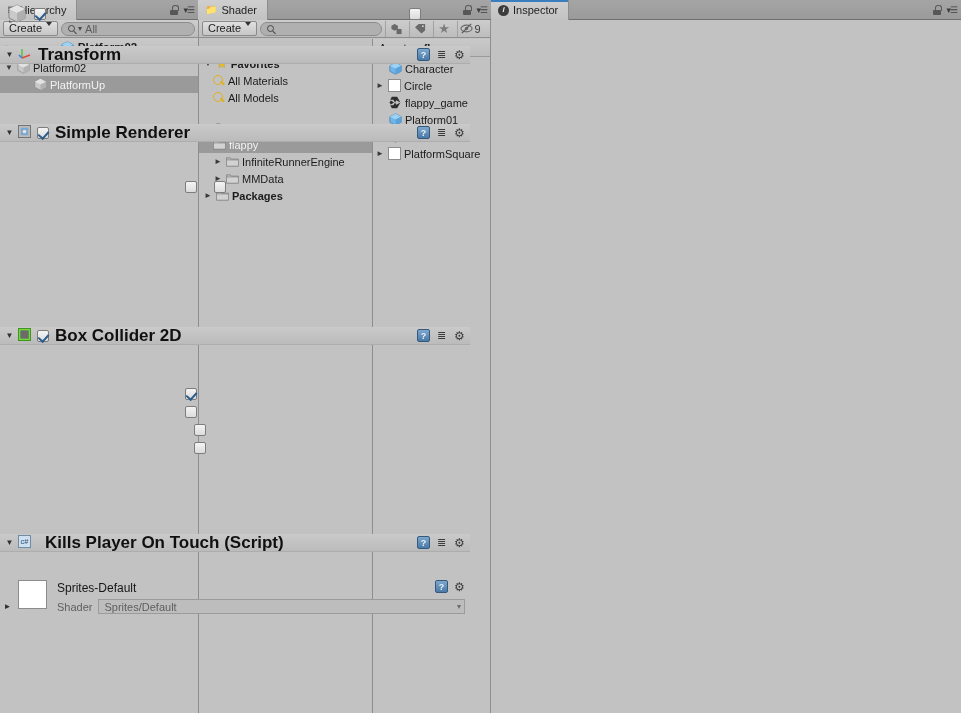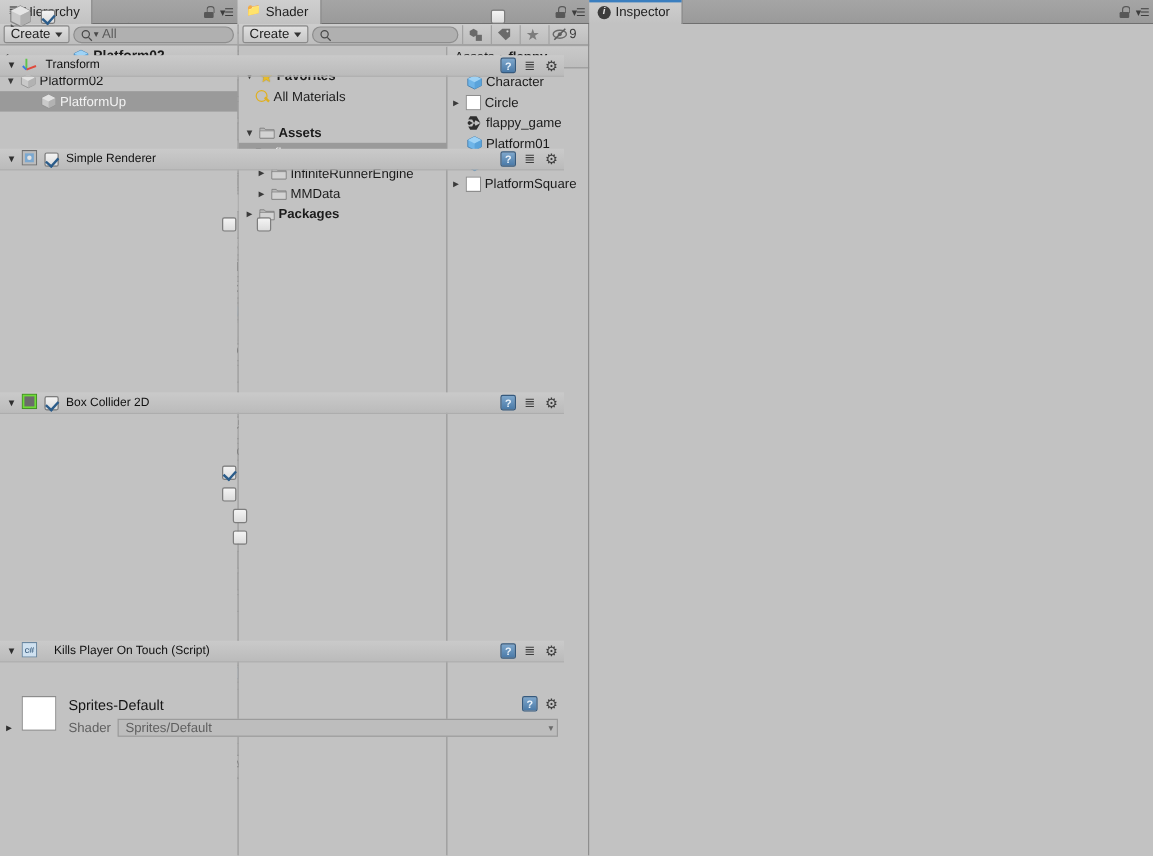--- a/index.html
+++ b/index.html
@@ -46,21 +46,21 @@
 
   .toolbar {
     height: 18px; background: linear-gradient(#cdcdcd,#bdbdbd);
     border-bottom: 1px solid #8f8f8f;
     display: flex; align-items: center; gap: 3px; padding: 0 3px;
   }
   .btn-create {
     height: 15px; min-width: 52px; padding: 0 5px;
     background: linear-gradient(#e0e0e0,#c6c6c6);
     border: 1px solid #8a8a8a; border-radius: 2px;
-    display: flex; align-items: center; gap: 4px;
+    display: flex; gap: 4px;
     font-size: 11px; color: #202020;
   }
   .caret-d { width:0;height:0;border-left:3px solid transparent;border-right:3px solid transparent;border-top:4px solid #333; }
   .searchbox {
     flex: 1; height: 14px;
     background: #b0b0b0; border: 1px solid #8d8d8d; border-radius: 7px;
     display: flex; align-items: center; padding: 0 6px; gap: 3px;
     color: #5b5b5b; font-size: 11px;
   }
   .mag { width:7px;height:7px;border:1.4px solid #474747;border-radius:50%; position:relative; flex:none;}
@@ -141,21 +141,21 @@
   }
   .dd .sp { font-size:8px; color:#3a3a3a; line-height:8px; }
 
   
   .comp { border-bottom: 1px solid #a8a8a8; background:#c2c2c2;}
   .comp-head {
     height: 18px; background: linear-gradient(#cacaca,#bbbbbb);
     border-bottom: 1px solid #adadad;
     display:flex; align-items:center; gap:4px; padding-left: 5px; position:relative;
   }
-  .comp-title { font-weight:normal; font-size:10px; color:#101010; margin-left:2px;}
+  .comp-title { font-weight:bold; font-size:17px; color:#101010; margin-left:2px;}
   .comp-head .tools { position:absolute; right:4px; display:flex; align-items:center; gap:5px;}
   .ic-help{width:13px;height:13px;background:linear-gradient(#7ea7cc,#4a7aa8);border:1px solid #35597d;border-radius:2px;color:#eaf2fa;font-size:9px;display:flex;align-items:center;justify-content:center;font-weight:bold;}
   .ic-preset{width:13px;height:13px;display:flex;align-items:center;justify-content:center;color:#3b3b3b;font-size:11px;}
   .ic-gear{width:13px;height:13px;display:flex;align-items:center;justify-content:center;color:#3b3b3b;font-size:12px;}
   .tri { width:9px; font-size:8px; color:#2f2f2f; flex:none; text-align:center;}
 
   .frow { height:18px; display:flex; align-items:center; padding-left:9px; }
   .frow .fl { width: 176px; font-size:11px; color:#1c1c1c; flex:none;}
   .frow .fl.ind { padding-left:16px; width:176px;}
   .fld {
@@ -322,20 +322,24 @@
     <div style="position:absolute;left:0;top:28px;bottom:0;width:173px;background:#c2c2c2;">
       <div style="height:7px"></div>
       <div class="row">
         <span class="arrow">▼</span>
         <span class="star">★</span>
         <span class="bold">Favorites</span>
       </div>
       <div class="row ind1">
         <span class="magy"></span>
         <span>All Materials</span>
+      </div>
+      <div class="row ind1">
+        <span class="magy"></span>
+        <span>All Models</span>
       </div>
       <div style="height:13px"></div>
       <div class="row">
         <span class="arrow">▼</span>
         <span class="folder"><svg width="13" height="11" viewBox="0 0 14 12">
               <path d="M0.5 2h4l1.2 1.4H13.5v7.6H0.5Z" fill="#b9b9b9" stroke="#7c7c7c" stroke-width="0.8"></path>
               <path d="M0.5 4.4h13v6.6H0.5Z" fill="#d2d2d2" stroke="#7c7c7c" stroke-width="0.6"></path>
             </svg></span>
         <span class="bold">Assets</span>
       </div>

